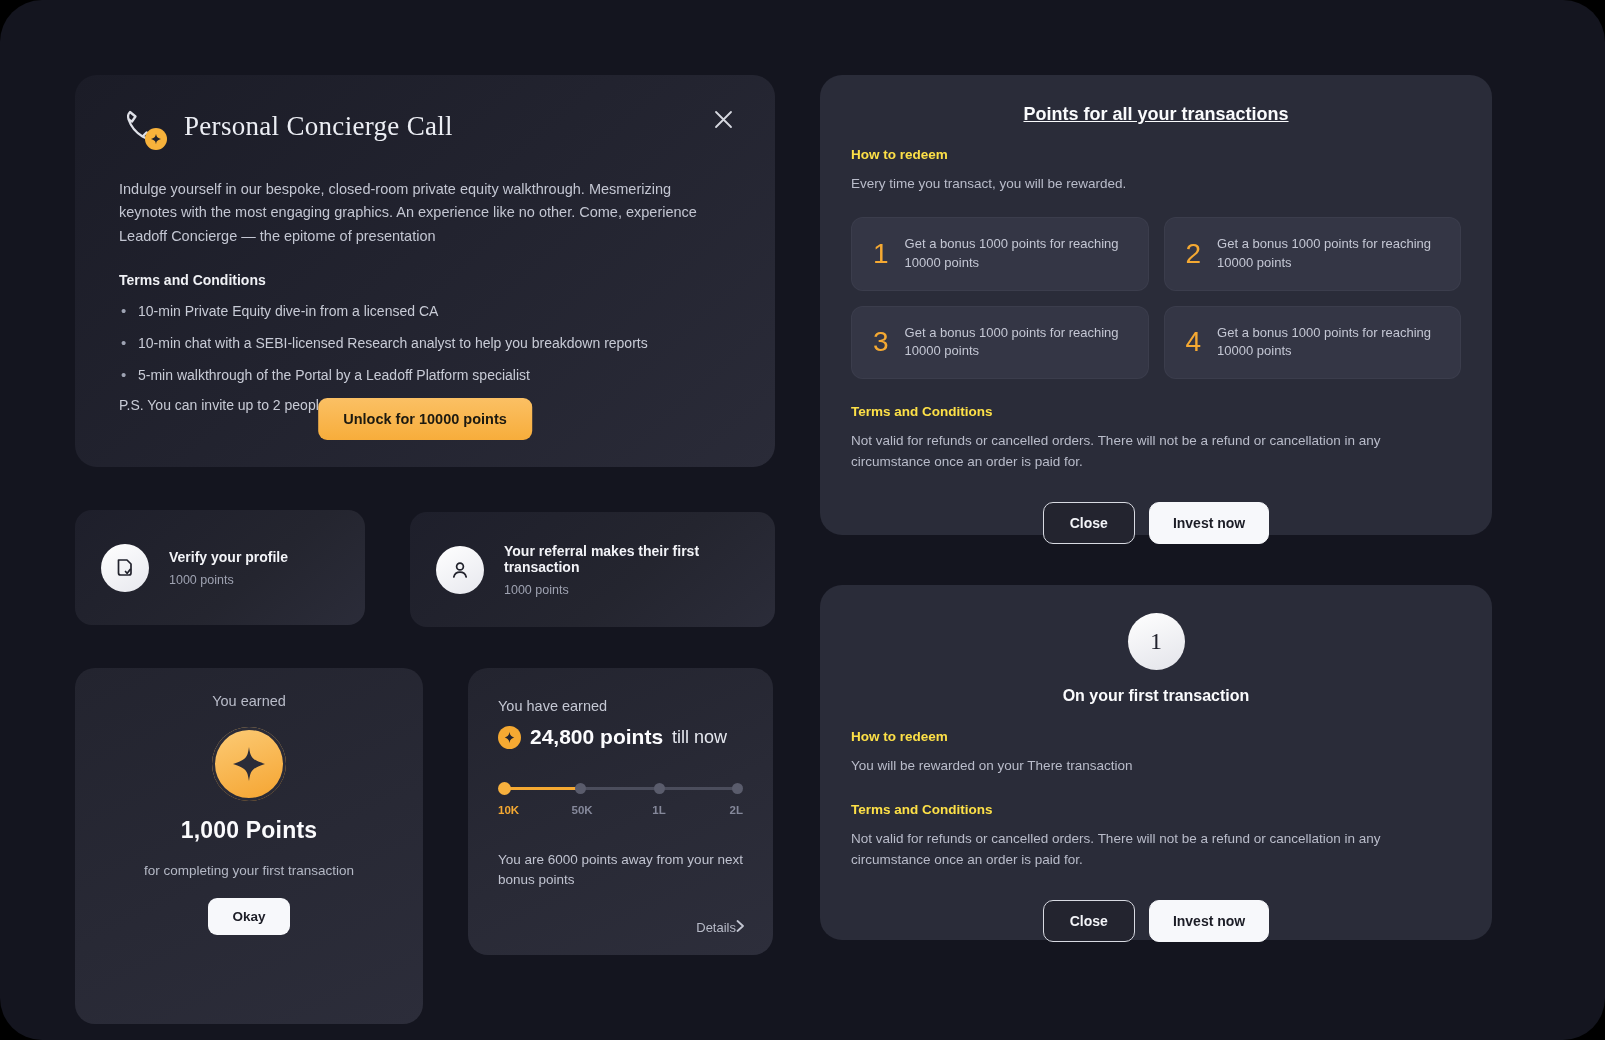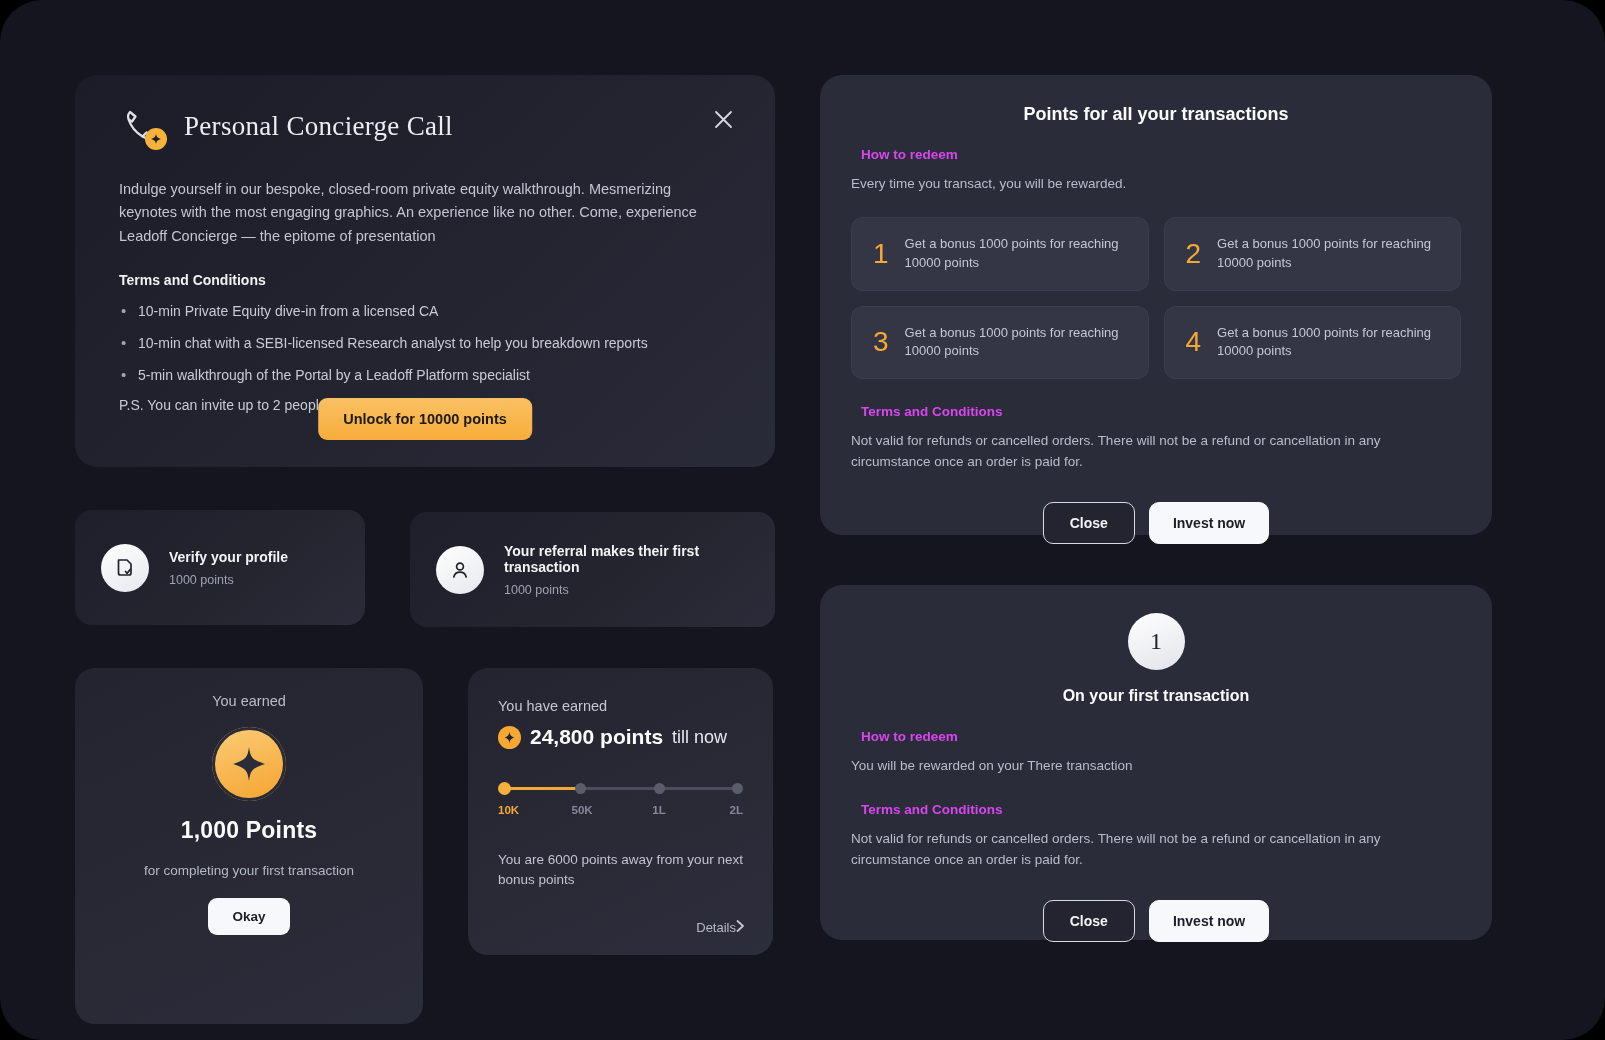--- a/index.html
+++ b/index.html
@@ -127,22 +127,23 @@
   
   .panel {
     position:absolute; left:820px; width:672px;
     border-radius:22px; background:#2a2c39;
   }
   .panel.top { top:75px; height:460px; }
   .panel.bottom { top:585px; height:355px; }
   .panel-title {
     text-align:center; font-size:18px; font-weight:700; color:#fafbfd;
     padding-top:29px;
-  }
-  .sec-label { font-size:13.5px; font-weight:700; color:#d946ef;margin-left:10px; }
+    text-decoration:underline;
+  }
+  .sec-label { font-size:13.5px; font-weight:700; color:#fde047; }
   .sec-text { font-size:13.5px; color:#b9bcca; line-height:1.55; margin-top:12px; }
   .redeem-grid {
     display:grid; grid-template-columns:1fr 1fr; gap:15px; margin-top:22px;
   }
   .redeem-item {
     background:#343645; border:1px solid #42445380; border-radius:12px;
     display:flex; align-items:center; gap:16px; padding:17px 16px 17px 21px;
     min-height:72px;
   }
   .redeem-num { font-size:28px; font-weight:400; color:#f5a932; line-height:1; flex:0 0 auto; }

